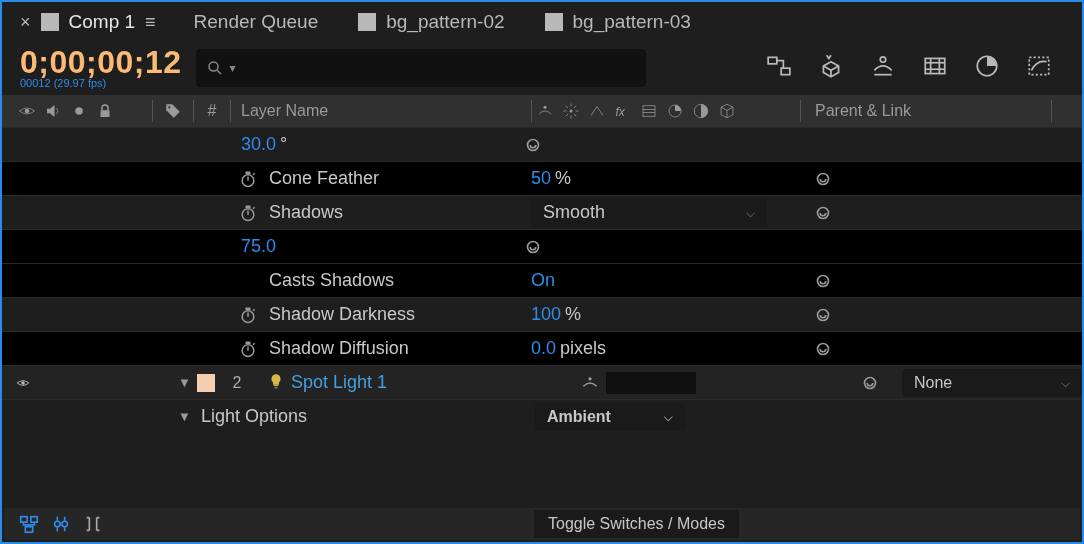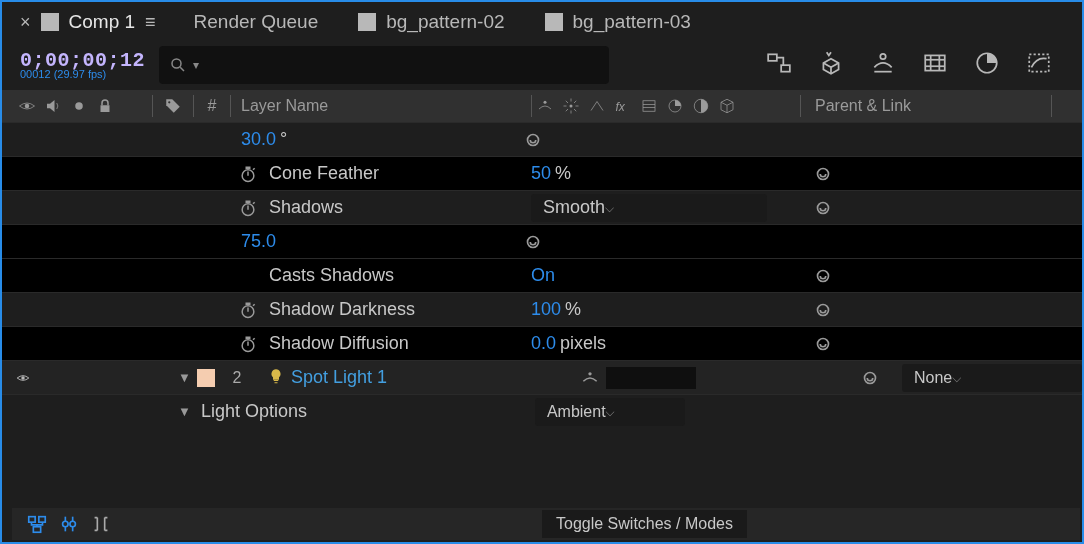--- a/index.html
+++ b/index.html
@@ -10,21 +10,21 @@
   .tabs { display: flex; align-items: center; height: 40px; padding-left: 12px; gap: 28px; }
   .tab { display: flex; align-items: center; gap: 10px; color: #b8b8b8; font-size: 19px; padding: 4px 6px; cursor: default; white-space: nowrap; }
   .tab.active { color: #e6e6e6; }
   .tab .close { color: #b8b8b8; font-size: 18px; }
   .tab .hamb { color: #b8b8b8; font-size: 18px; letter-spacing: -2px; }
   .comp-chip { width: 18px; height: 18px; background: #b8b8b8; display: inline-block; }
 
   
   .time-row { display: flex; align-items: center; padding: 4px 16px 0 18px; gap: 14px; }
   .timecode-box { display:flex; flex-direction:column; line-height:1.05; }
-  .timecode { color: #c4b5fd; font-size: 20px; font-weight: 600; letter-spacing: 0.5px; font-family: Liberation Mono, monospace; }
+  .timecode { color: #fdba74; font-size: 32px; font-weight: 600; letter-spacing: 0.5px; }
   .fps { color: #2d8ceb; font-size: 11px; margin-top: -2px; }
   .search { flex: 0 0 450px; background: #111; height: 38px; border-radius: 4px; display:flex; align-items:center; padding: 0 10px; color:#888; gap:6px;}
   .search svg { width:18px; height:18px; }
   .icon-strip { margin-left:auto; display:flex; align-items:center; gap: 26px; padding-right: 14px;}
   .icon-strip svg { width:26px; height:26px; stroke:#b8b8b8; fill:none; stroke-width:1.6;}
   .icon-strip .btn { cursor:pointer; }
 
   
   .header-row { display:flex; align-items:center; height: 32px; background:#303030; margin-top:6px; font-size:16px;}
   .header-row .cell { display:flex; align-items:center; gap:8px; color:#9a9a9a;}
@@ -41,23 +41,23 @@
   .rows { }
   .prow { display:flex; align-items:center; height: 34px; border-top:1px solid #2a2a2a; }
   .prow.alt { background:#000000; }
   .prow .spacer { width: 235px; }
   .stop { display:inline-flex; align-items:center; margin-right:10px; width:22px; justify-content:center;}
   .stop svg { width:20px; height:20px; }
   .pname { flex: 0 0 290px; color:#c8c8c8; font-size:18px; display:flex; align-items:center; }
   .pname.sel span.txt { background:#555; padding: 0 4px; color:#eee;}
   .pval { flex: 0 0 270px; color:#2d8ceb; font-size:18px; display:flex; align-items:center; gap:4px; padding-left:4px;}
   .pval .unit { color:#c8c8c8; }
-  .pselect { background:#1a1a1a; height:28px; color:#c8c8c8; padding: 0 12px; display:flex; align-items:center; border-radius:3px;}
+  .pselect { background:#1a1a1a; height:28px; color:#c8c8c8; padding: 0 12px; display:flex; align-items:center; justify-content:space-between; border-radius:3px;}
   .pselect.wide { width: 236px; }
-  .pselect.small { width: 150px; }
+  .pselect.small { width: 150px; font-weight: bold; }
   .plink { flex: 0 0 52px; display:flex; align-items:center; justify-content:center;}
   .plink svg { width:22px; height:22px; stroke:#9a9a9a; fill:none; stroke-width:1.8;}
 
   
   .layer-row { display:flex; align-items:center; height:34px; border-top:1px solid #2a2a2a; background:#232323;}
   .layer-row .eye { width:28px; display:flex; justify-content:center; padding-left:14px;}
   .layer-row .mid { width: 148px;}
   .layer-row .tri { color:#999; font-size:13px; margin-right:6px;}
   .chip { width:18px; height:18px; background:#f5cdb0; display:inline-block; margin-right:10px;}
   .layer-num { color:#aaa; width:24px; text-align:center;}
@@ -65,21 +65,21 @@
   .layer-name { color:#439fe0; font-size:18px; font-weight:500; margin-left:6px;}
   .shy svg { width:20px; height:20px;}
   .blackbox { width:90px; height:22px; background:#0f0f0f; margin-left:6px;}
   .parentdd { width:180px; margin-left:6px;}
 
   
   .lopts { display:flex; align-items:center; height:34px; border-top:1px solid #2a2a2a;}
   .lopts .spacer2 { width: 176px; }
 
   
-  .footer { position:absolute; bottom:2px; left:10px; right:2px; height:32px; background:#262626; display:flex; align-items:center; padding-left:14px;}
+  .footer { position:absolute; bottom:2px; left:2px; right:2px; height:32px; background:#262626; display:flex; align-items:center; padding-left:14px;}
   .footer svg { width:22px; height:22px; stroke:#2d8ceb; fill:none; stroke-width:1.8; margin-right:10px;}
   .footer .toggle { position:absolute; left: 530px; background:#1a1a1a; height:28px; padding:0 14px; display:flex; align-items:center; color:#c8c8c8;}
 
   .chev { font-size:12px; color:#888;}
 </style>
 </head>
 <body>
 
 <div class="panel">
 

